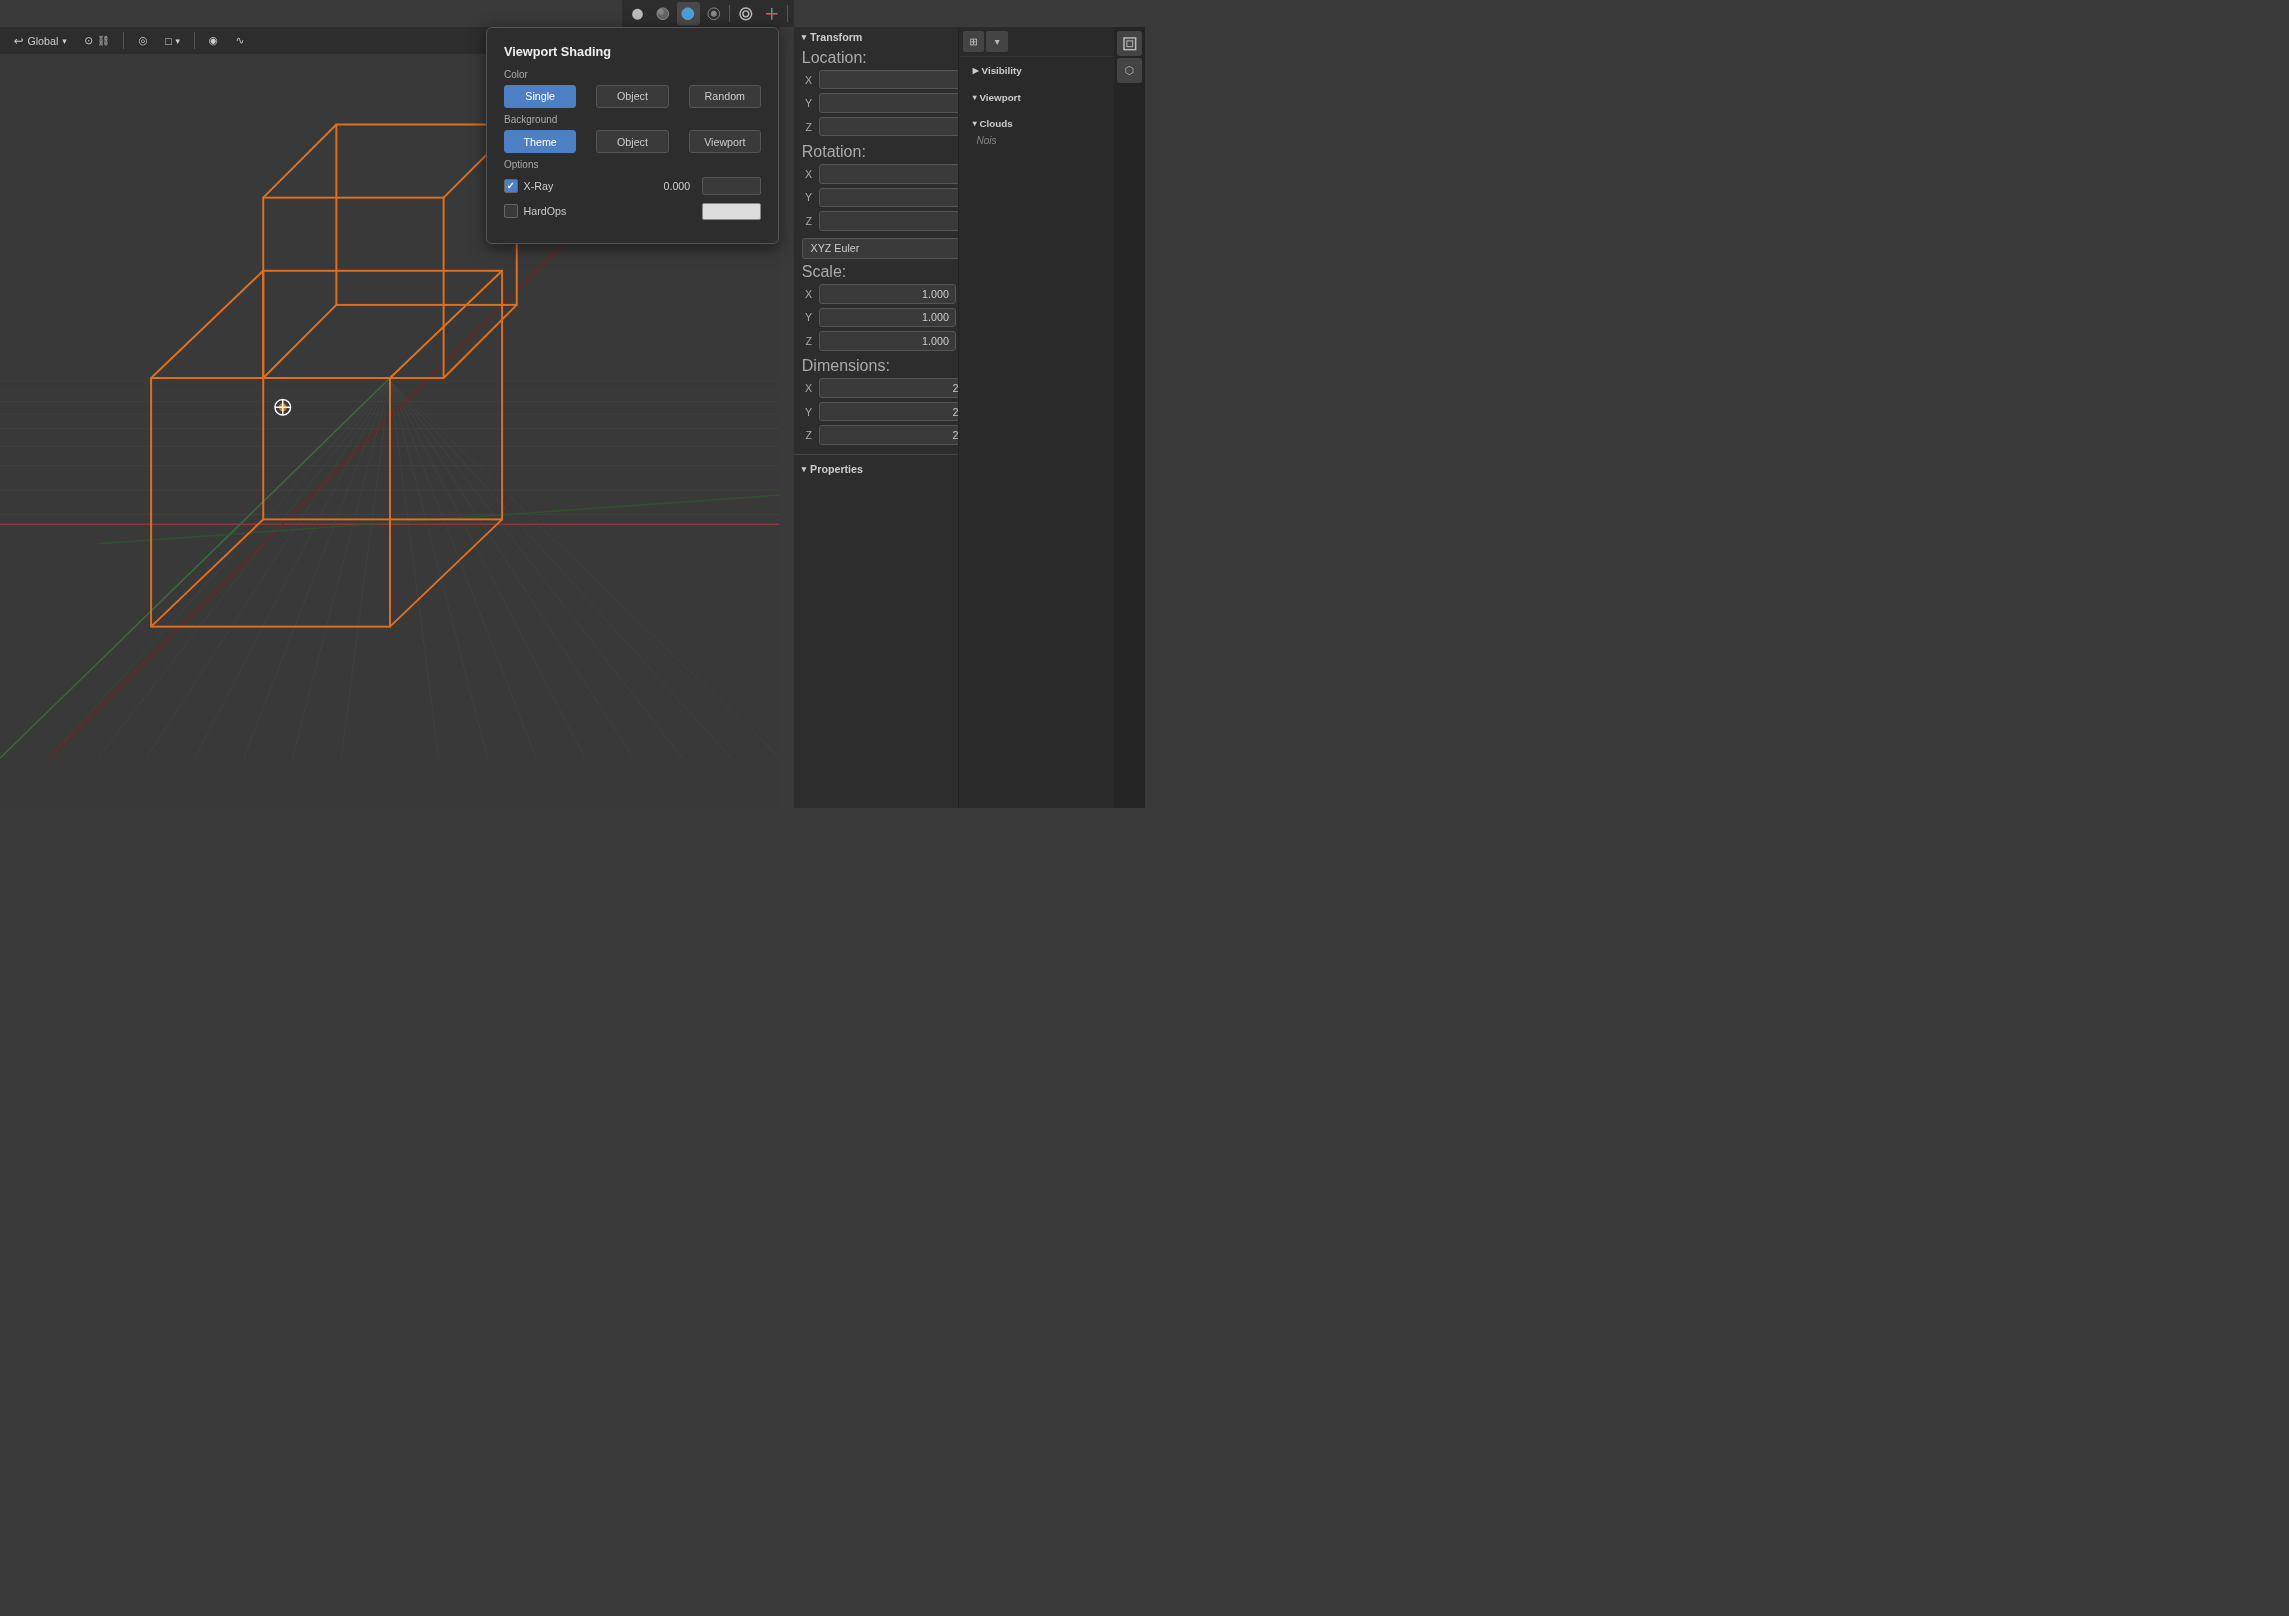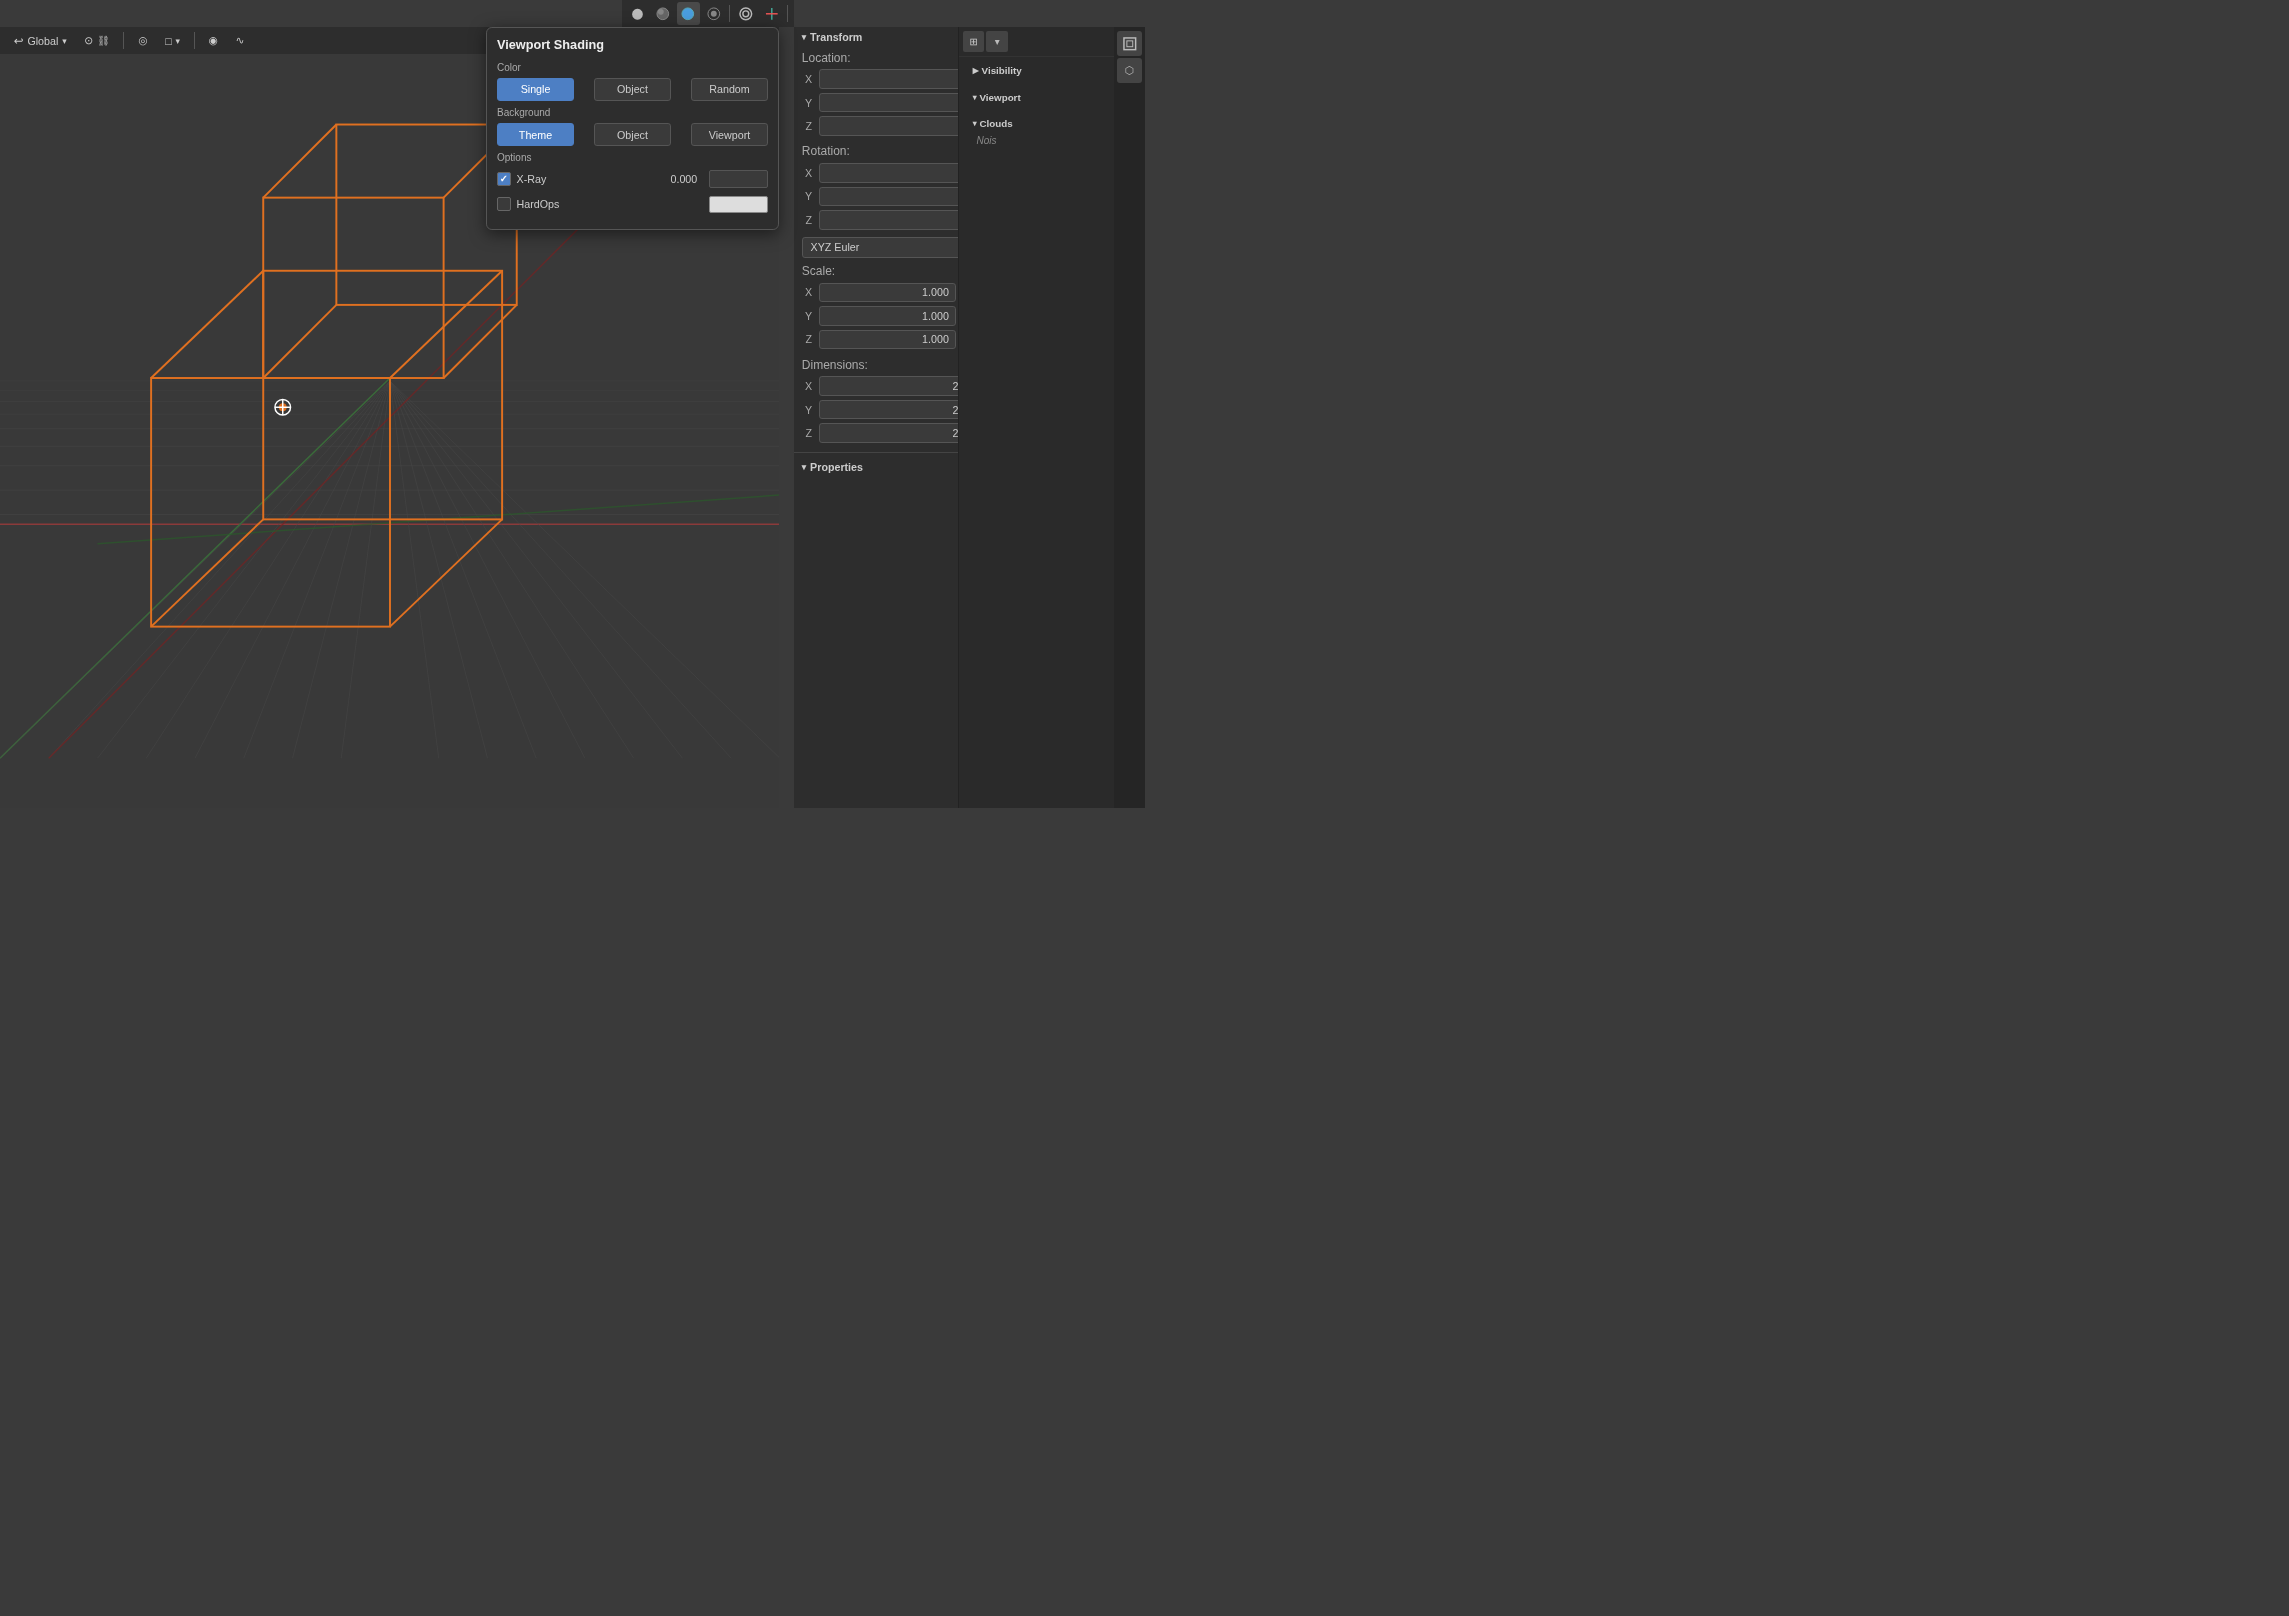--- a/index.html
+++ b/index.html
@@ -86,21 +86,21 @@
     }
 
     .prop-row {
       display: flex;
       align-items: center;
       padding: 2px 7.8px;
       min-height: 21.5px;
     }
     .prop-label {
       width: 68px;
-      font-size: 12px;
+      font-size: 16px;
       color: #aaa;
       flex-shrink: 0;
     }
 
     .xyz-fields {
       display: flex;
       flex-direction: column;
       gap: 2px;
       padding: 0 7.8px 3.9px;
     }
@@ -165,21 +165,21 @@
     
     #shading-popup {
       position: absolute;
       top: 27px;
       right: 366px;
       width: 293px;
       background: #2d2d2d;
       border: 1px solid #555;
       border-radius: 5.9px;
       z-index: 200;
-      padding: 10px;
+      padding: 17px;
       box-shadow: 0 3.9px 15.6px rgba(0,0,0,0.5);
     }
     .popup-title {
       font-size: 12.7px;
       font-weight: bold;
       color: #eee;
       margin-bottom: 9.8px;
     }
     .popup-section-label {
       font-size: 10px;

